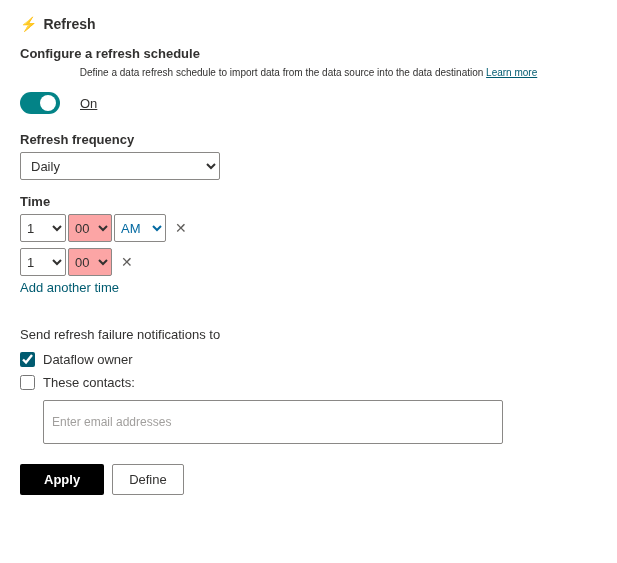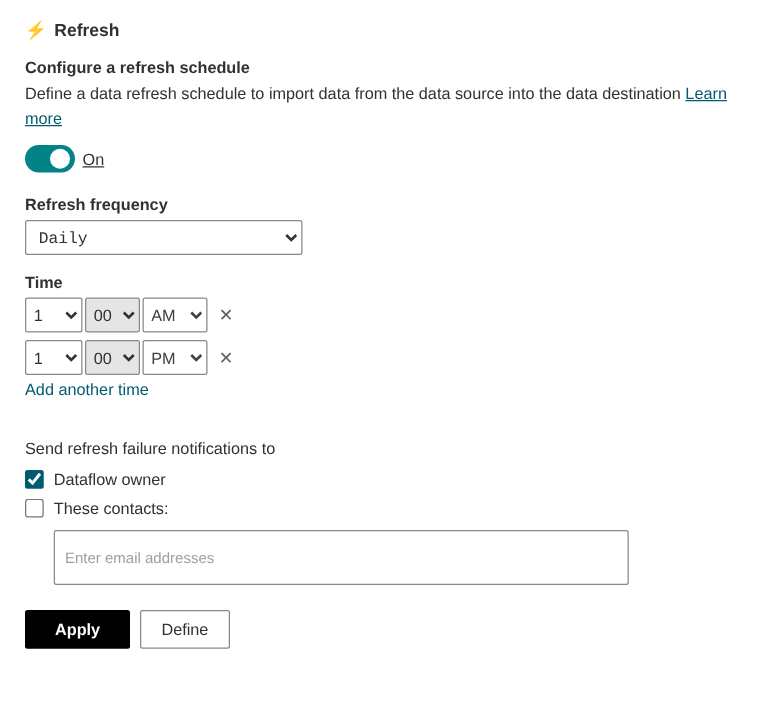--- a/index.html
+++ b/index.html
@@ -29,36 +29,37 @@
       color: #323130;
     }
 
     .section-title {
       font-weight: 700;
       font-size: 13px;
       margin-bottom: 4px;
     }
 
     .description {
-      font-size: 13px;
+      font-size: 10px;
       color: #323130;
       margin-bottom: 12px;
       line-height: 1.5;
+      text-align: center;
     }
     .description a {
       color: #005b70;
       text-decoration: underline;
       cursor: pointer;
     }
 
     
     .toggle-container {
       display: flex;
       align-items: center;
-      gap: 6px;
+      gap: 20px;
       margin-bottom: 18px;
       text-decoration: underline;
     }
     .toggle-switch {
       position: relative;
       width: 40px;
       height: 22px;
       cursor: pointer;
     }
     .toggle-track {
@@ -99,22 +100,21 @@
       border: 1px solid #8a8886;
       border-radius: 2px;
       padding: 0 6px;
       font-size: 13px;
       color: #323130;
       background: #fff;
       cursor: pointer;
       appearance: auto;
     }
     .select-wide {
-      width: 222px;
-      font-family: Liberation Mono, monospace;
+      width: 200px;
     }
     .select-timezone {
       width: 240px;
     }
 
     
     .time-rows {
       display: flex;
       flex-direction: column;
       gap: 6px;
@@ -136,31 +136,31 @@
       appearance: auto;
     }
     .time-select-min {
       width: 44px;
       height: 28px;
       border: 1px solid #8a8886;
       border-radius: 2px;
       padding: 3px 2px;
       font-size: 13px;
       color: #323130;
-      background: #e5e5e5;
+      background: #fca5a5;
       appearance: auto;
     }
     .time-select-ampm {
       width: 52px;
       height: 28px;
       border: 1px solid #8a8886;
       border-radius: 2px;
       padding: 0 2px;
       font-size: 13px;
-      color: #404040;
+      color: #0369a1;
       background: #fff;
       appearance: auto;
     }
     .remove-time {
       background: none;
       border: none;
       cursor: pointer;
       font-size: 14px;
       color: #605e5c;
       margin-left: 4px;
@@ -304,23 +304,20 @@
 
     <div class="time-row">
       <select class="time-select-hour">
         <option selected="">1</option><option>2</option><option>3</option><option>4</option>
         <option>5</option><option>6</option><option>7</option><option>8</option>
         <option>9</option><option>10</option><option>11</option><option>12</option>
       </select>
       <select class="time-select-min">
         <option selected="">00</option><option>15</option><option>30</option><option>45</option>
       </select>
-      <select class="time-select-ampm">
-        <option>AM</option><option selected="">PM</option>
-      </select>
       <button class="remove-time">✕</button>
     </div>
 
   </div>
   <a class="add-time-link">Add another time</a>
 </div>
 
 <div class="notifications-section">
   <div class="notifications-title">Send refresh failure notifications to</div>
 

